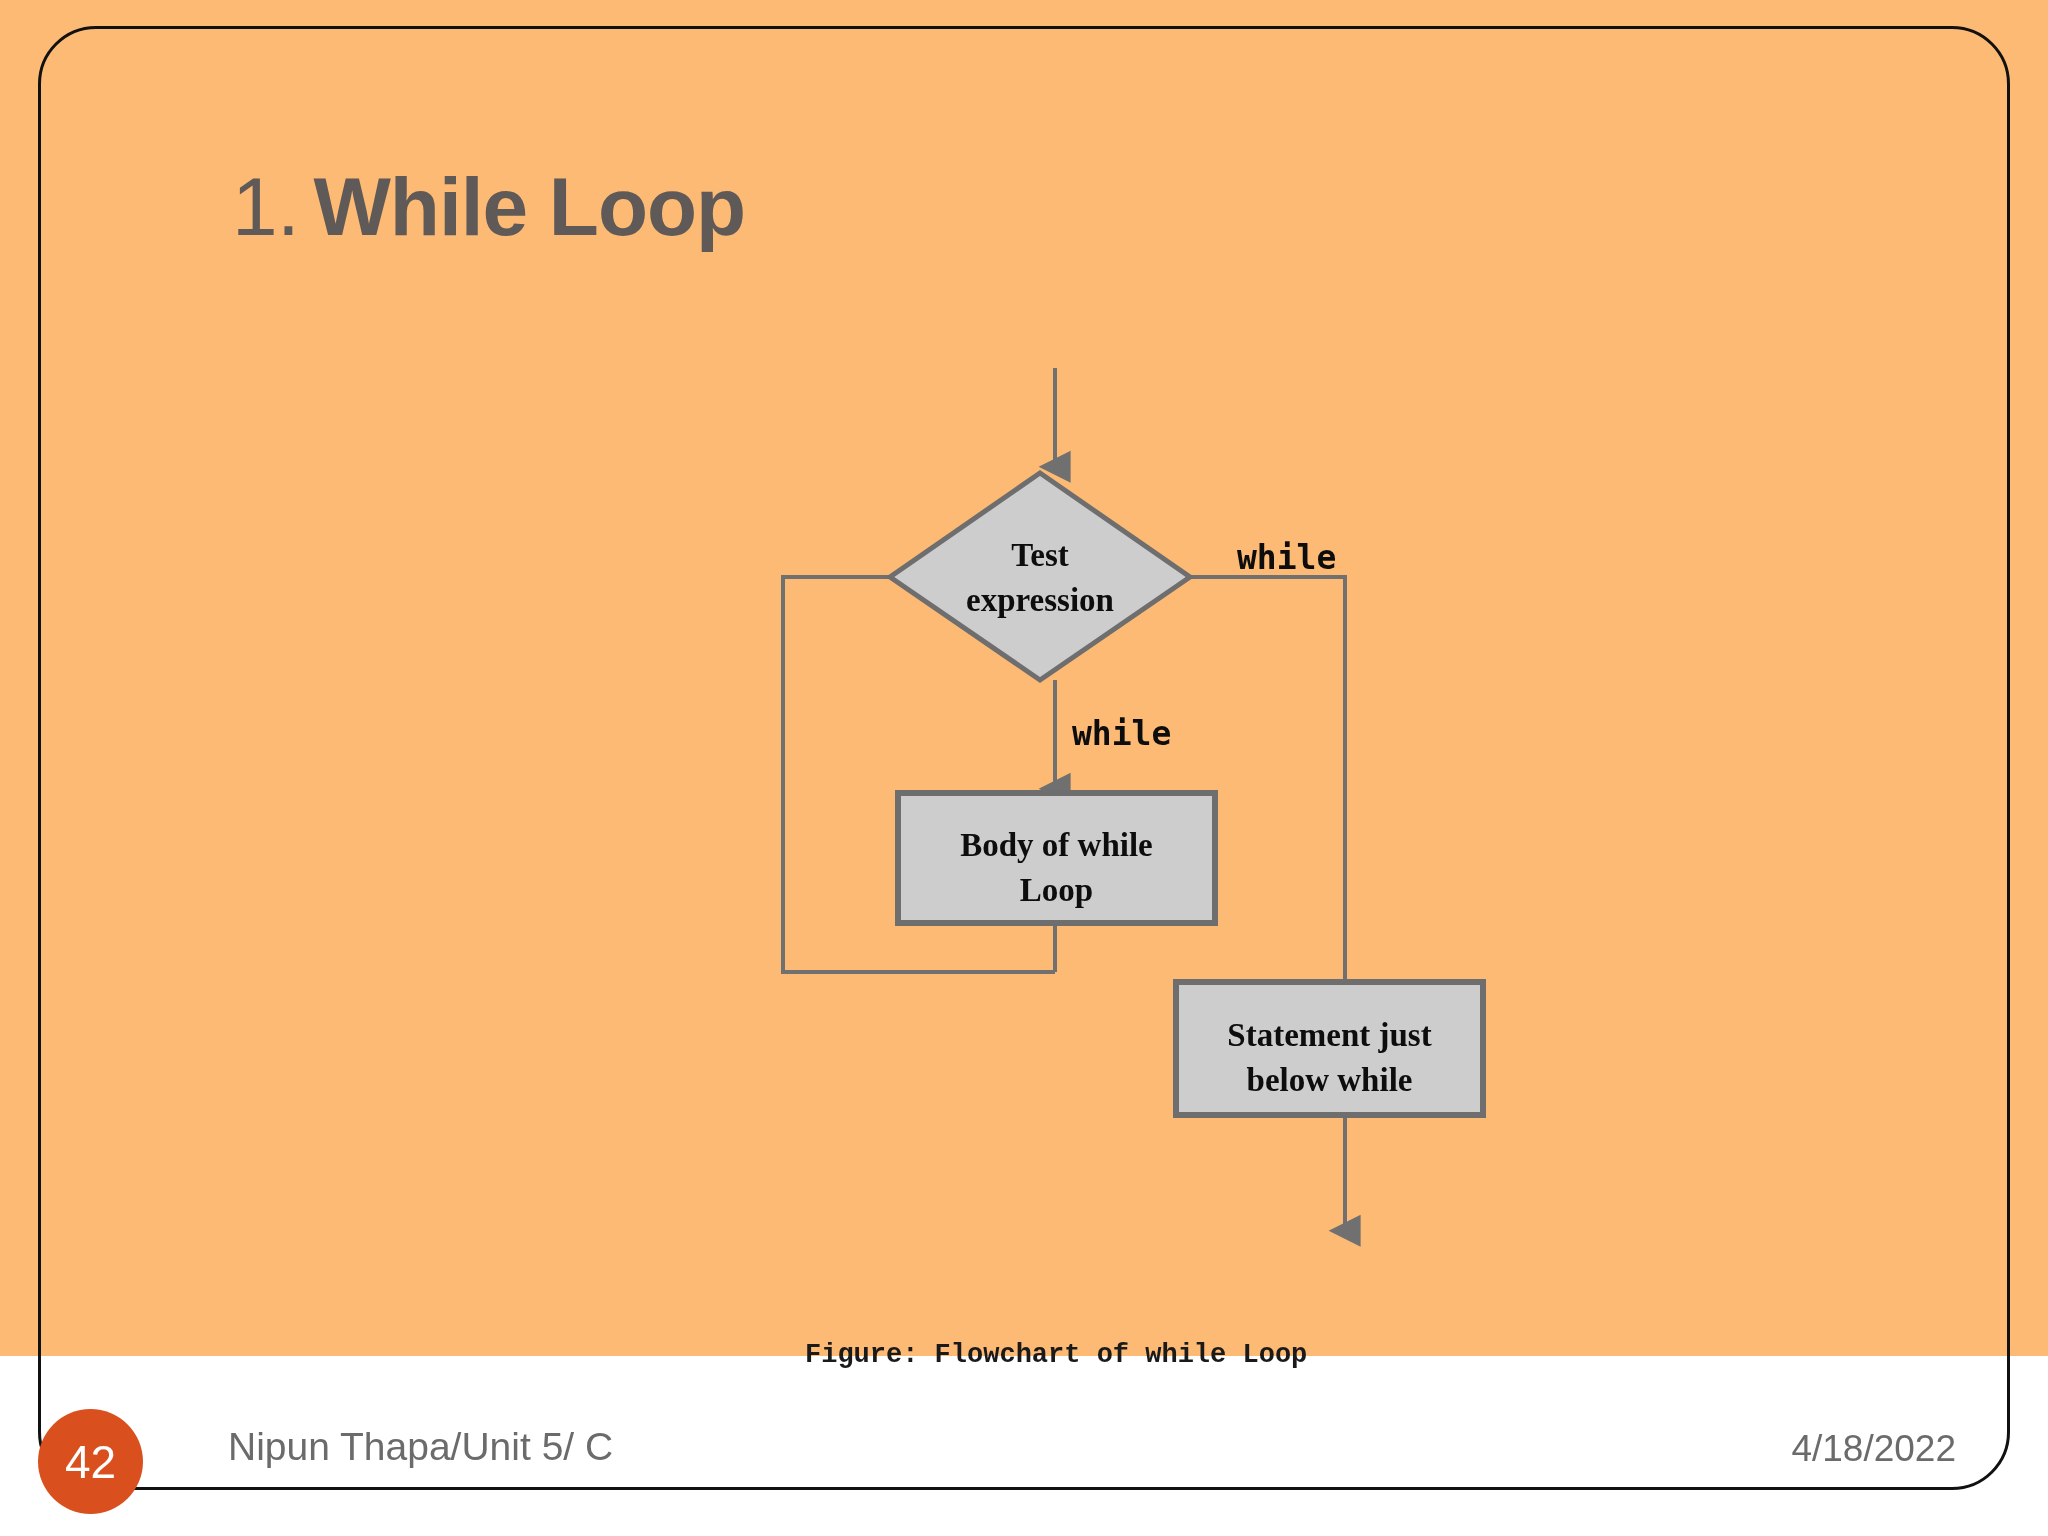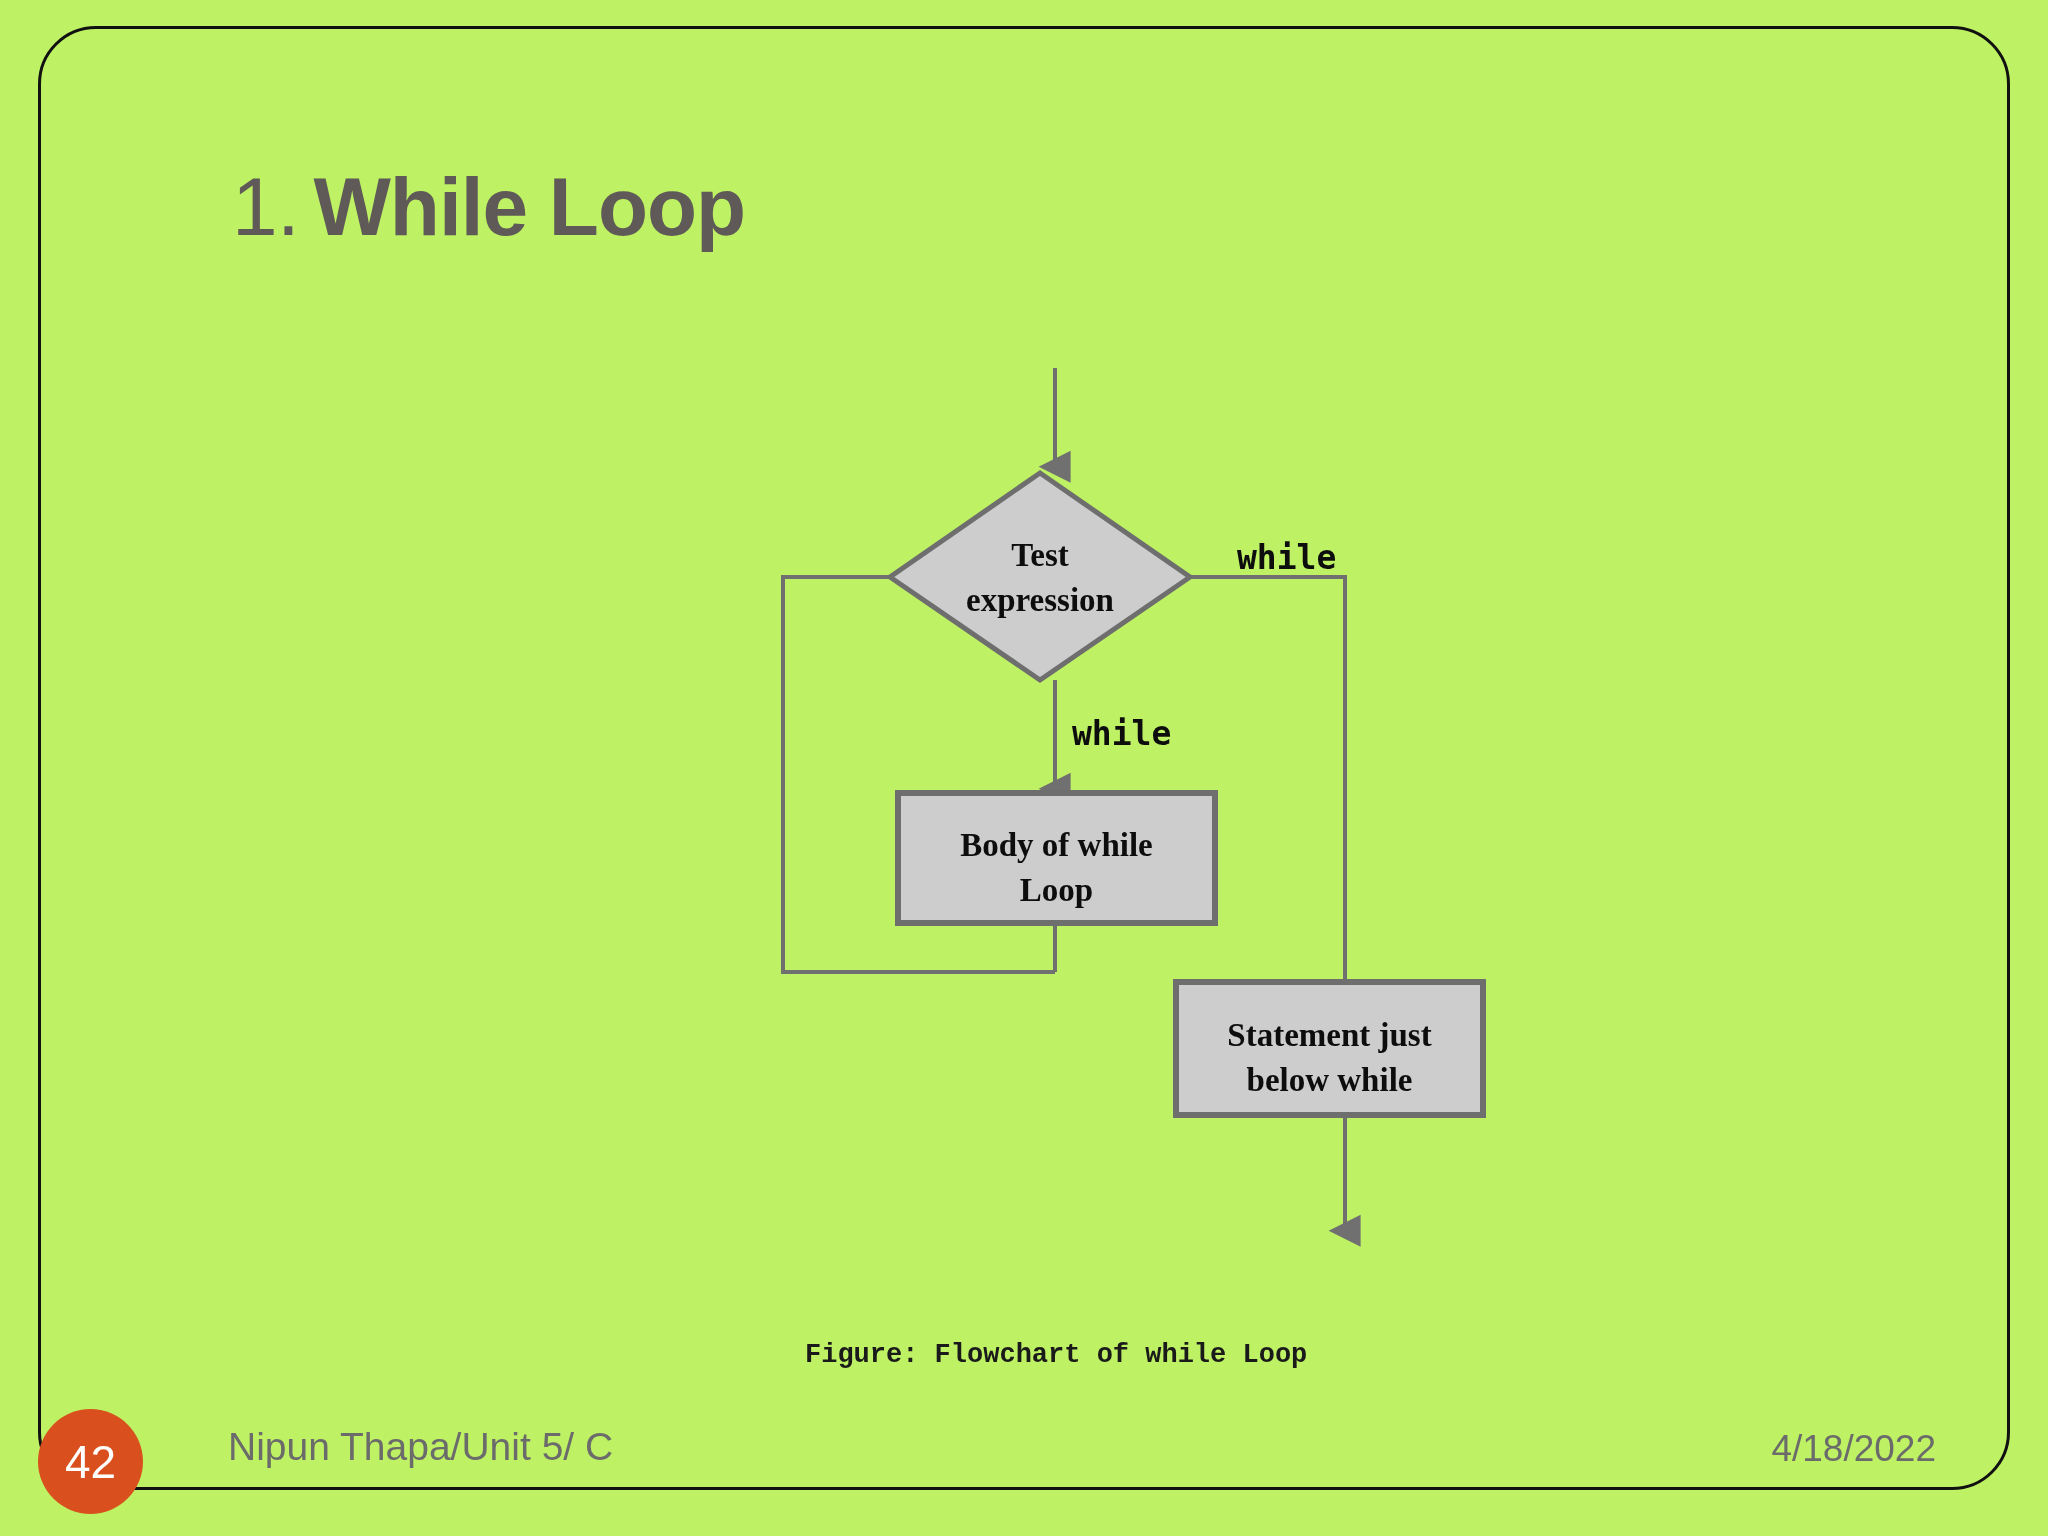--- a/index.html
+++ b/index.html
@@ -12,22 +12,22 @@
     width: 2048px;
     height: 1536px;
     overflow: hidden;
     font-family: "Liberation Sans", sans-serif;
   }
 
   
   #slide {
     position: relative;
     width: 2048px;
-    height: 1536px;
-    background: #bef264;
+    height: 1356px;
+    background: #fdba74;
   }
   .slide-border {
     position: absolute;
     left: 38px;
     top: 26px;
     width: 1972px;
     height: 1464px;
     border: 3px solid #111111;
     border-radius: 58px;
     box-sizing: border-box;
@@ -121,21 +121,21 @@
   .footer-author {
     position: absolute;
     left: 228px;
     top: 1425px;
     font-size: 39px;
     color: #6B6B6B;
     white-space: nowrap;
   }
   .footer-date {
     position: absolute;
-    right: 112px;
+    right: 92px;
     top: 1428px;
     font-size: 37px;
     color: #6B6B6B;
     white-space: nowrap;
   }
 </style>
 </head>
 <body>
 
 <div id="slide">

